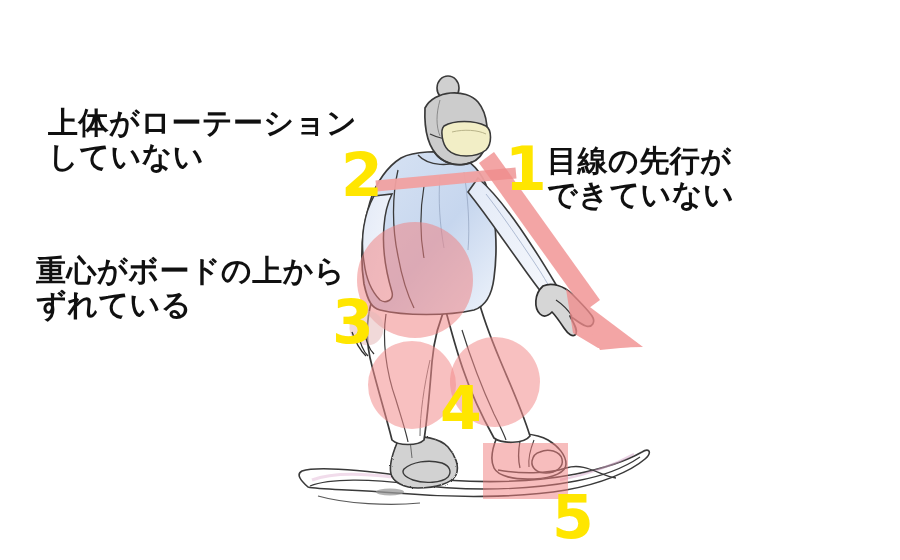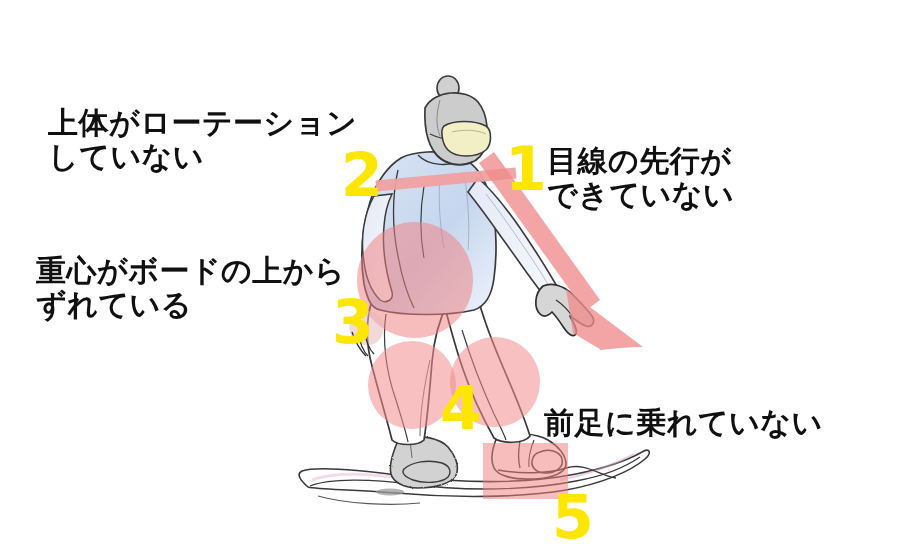--- a/index.html
+++ b/index.html
@@ -184,21 +184,20 @@
 
     <rect x="483" y="443" width="85" height="56" fill="#F08080" opacity="0.52"></rect>
   </svg>
 
   <div class="anno" id="a2">上体がローテーション
 していない</div>
   <div class="anno" id="a1">目線の先行が
 できていない</div>
   <div class="anno" id="a3">重心がボードの上から
 ずれている</div>
-  <div class="anno" id="a5">前足に乗れていない</div>
 
   <div class="num" id="n1">1</div>
   <div class="num" id="n2">2</div>
   <div class="num" id="n3">3</div>
   <div class="num" id="n4">4</div>
   <div class="num" id="n5">5</div>
 
 </div>
 
 </body></html>

